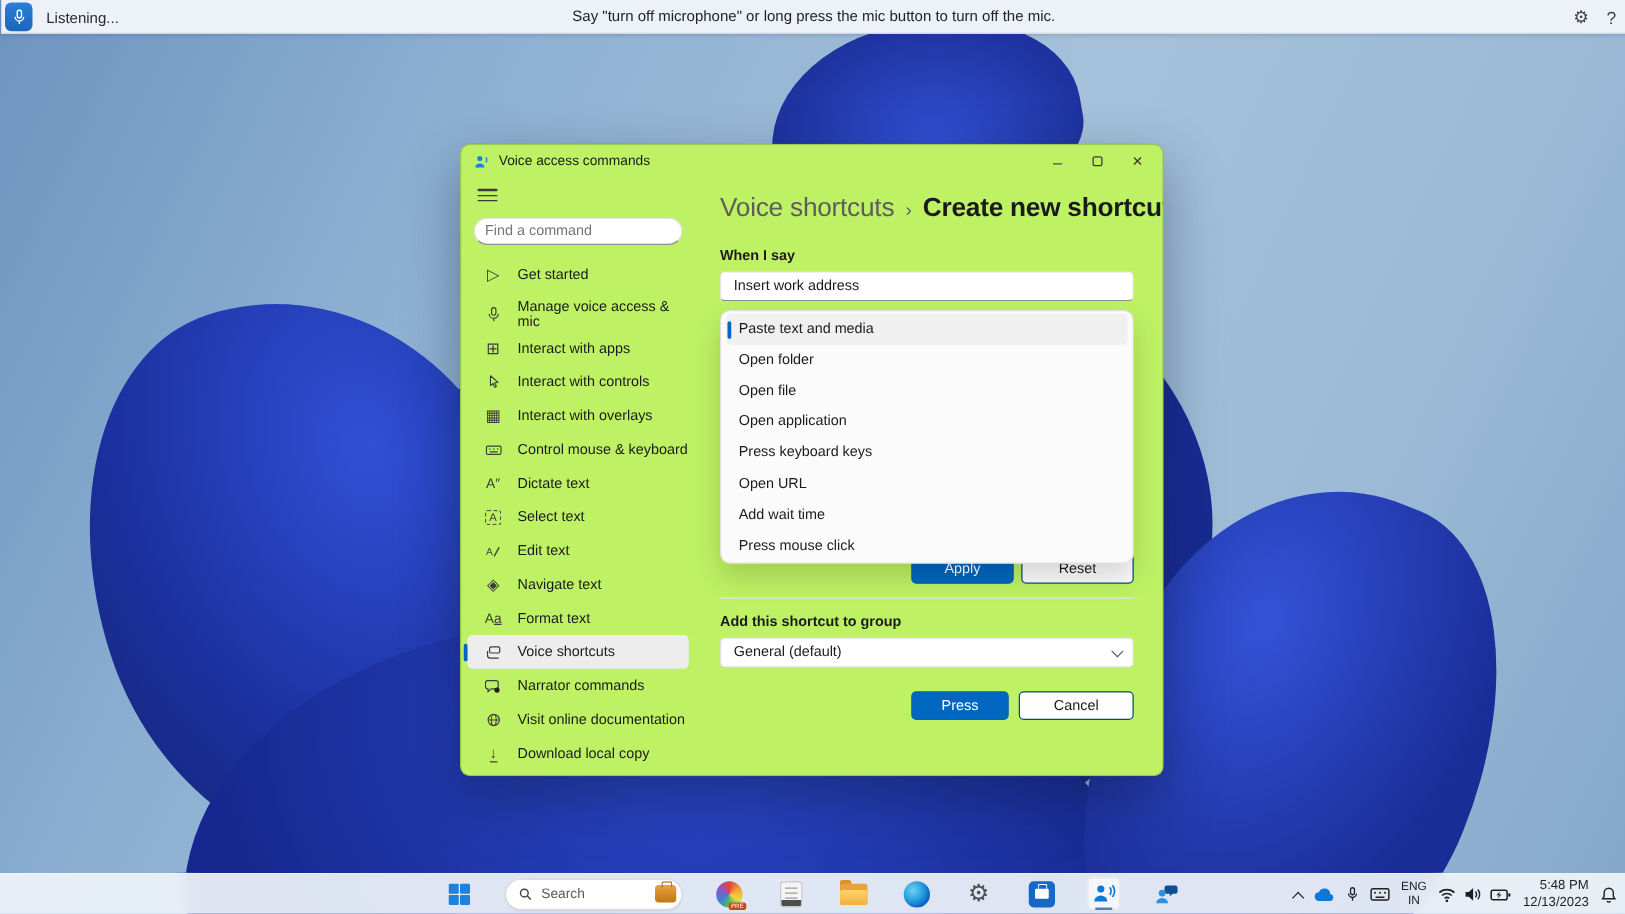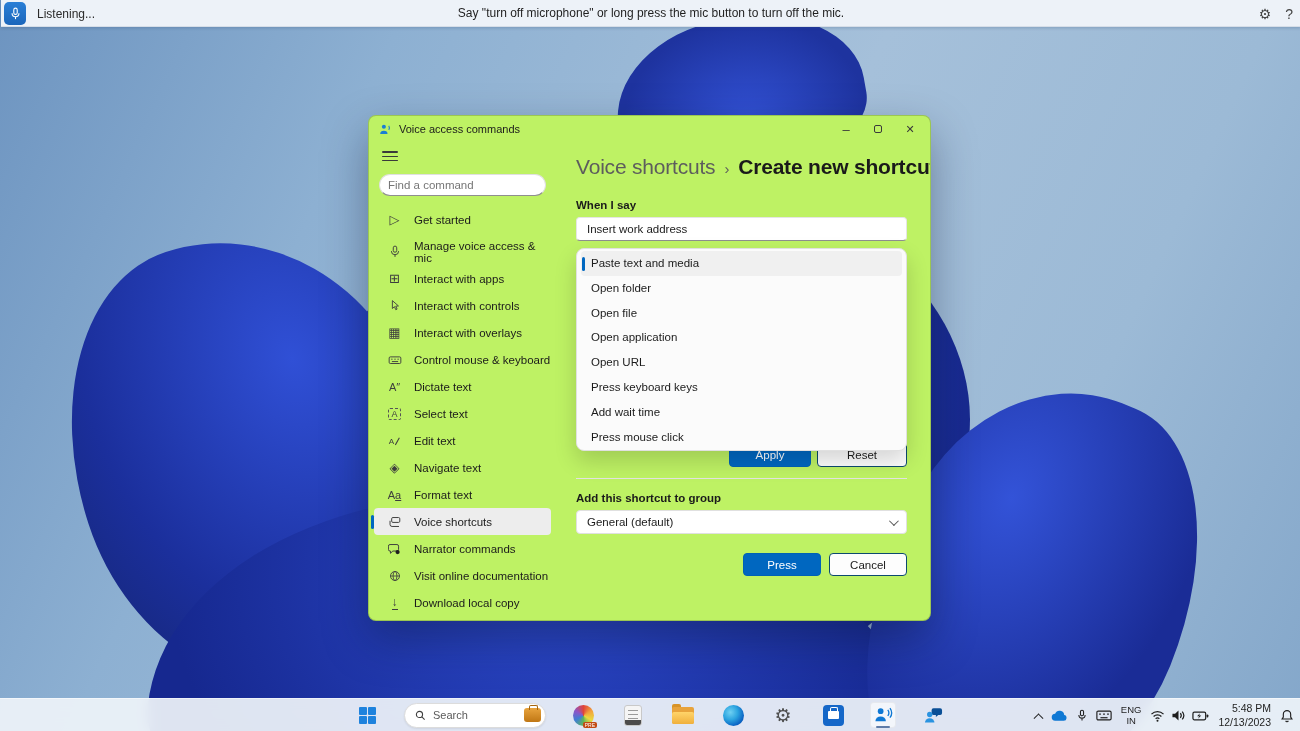--- a/index.html
+++ b/index.html
@@ -97,21 +97,21 @@
   .btn.secondary { background:#fdfdfd; color:#1b1b1b; border:1px solid #0c4a6e; }
   .b-apply { width:82px; } .b-reset { width:90px; }
   .section-divider { position:absolute; top:336px; left:0; right:0; border-top:1px solid #e3e3e3; }
   .lab-group { top:350px; }
   .group-select { position:absolute; top:368px; left:0; right:0; height:24px; background:#fff;
     border:1px solid #e0e0e0; border-radius:4px; display:flex; align-items:center;
     padding:0 10px; font-size:11.5px; color:#1b1b1b; }
   .chev { margin-left:auto; width:7px; height:7px; border-right:1.4px solid #5a5a5a;
     border-bottom:1.4px solid #5a5a5a; transform:rotate(45deg) translateY(-2px); }
   .save-row { position:absolute; top:411px; right:0; display:flex; gap:8px; }
-  .b-save { width:78px; height:23px; } .b-cancel { width:78px; height:23px; }
+  .b-save { width:78px; height:23px; } .b-cancel { width:92px; height:23px; }
 
   
   .dropdown { position:absolute; top:106px; left:0; right:0; height:203px; background:#fbfbfb;
     border:1px solid #e0e0e0; border-radius:8px; box-shadow:0 10px 22px rgba(0,0,0,.16);
     z-index:5; padding:2px 0; }
   .dd-item { height:24.8px; line-height:24.8px; margin:0 4px; padding-left:10px; border-radius:4px;
     font-size:11.5px; color:#1b1b1b; position:relative; }
   .dd-item.selected { background:#f0f0f0; }
   .dd-item.selected::before { content:''; position:absolute; left:1px; top:5.5px; width:3px;
     height:14px; border-radius:2px; background:#0067c0; }
@@ -360,22 +360,22 @@
           <button class="btn primary b-apply">Apply</button>
           <button class="btn secondary b-reset">Reset</button>
         </div>
         <div class="section-divider"></div>
 
         <div class="dropdown">
           <div class="dd-item selected">Paste text and media</div>
           <div class="dd-item">Open folder</div>
           <div class="dd-item">Open file</div>
           <div class="dd-item">Open application</div>
+          <div class="dd-item">Press keyboard keys</div>
           <div class="dd-item">Open URL</div>
-          <div class="dd-item">Press keyboard keys</div>
           <div class="dd-item">Add wait time</div>
           <div class="dd-item">Press mouse click</div>
         </div>
 
         <div class="field-label lab-group">Add this shortcut to group</div>
         <div class="group-select">
           <span>General (default)</span>
           <span class="chev"></span>
         </div>
 

